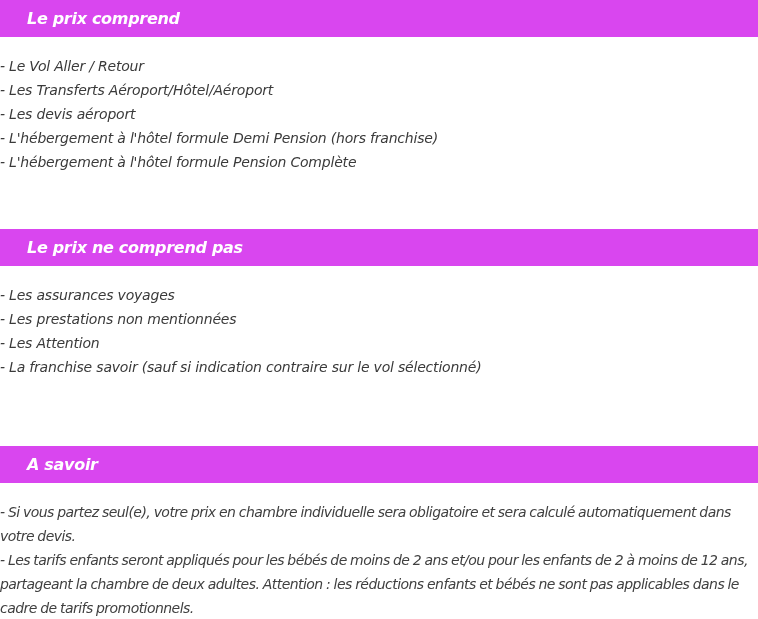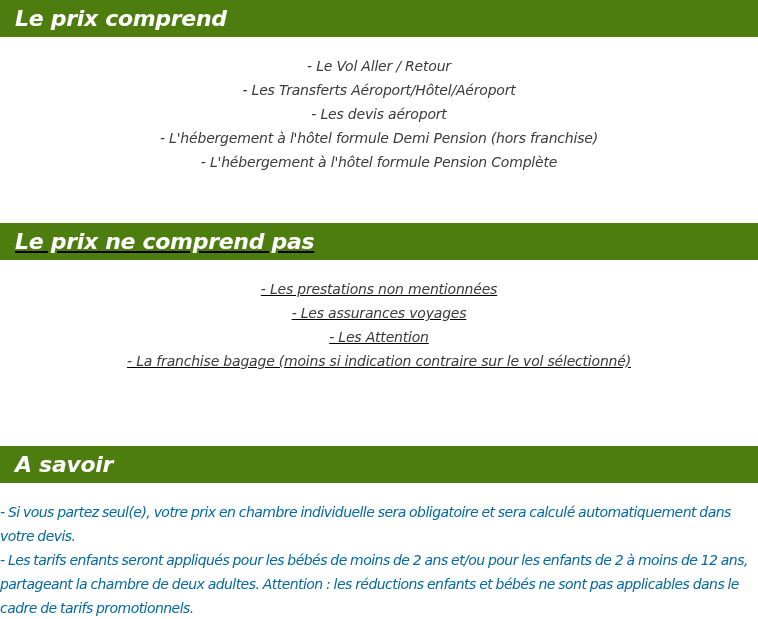--- a/index.html
+++ b/index.html
@@ -1,70 +1,69 @@
 <!DOCTYPE html>
 <html><head>
   <meta charset="utf-8">
   <style>
     html, body { margin: 0; padding: 0; background: #ffffff; }
     body { width: 758px; height: 619px; overflow: hidden; font-family: "DejaVu Sans", "Liberation Sans", sans-serif; }
     .section { position: absolute; left: 0; width: 758px; }
     .bar {
-      background: #4d7c0f;
+      background: #d946ef;
       height: 37px;
       color: #ffffff;
       font-style: italic;
       font-weight: bold;
-      font-size: 22px;
+      font-size: 16px;
       line-height: 37px;
-      padding-left: 15px;
+      padding-left: 27px;
       box-sizing: border-box;
       letter-spacing: -0.3px;
     }
     .list { margin: 0; padding: 0; list-style: none; }
     .list li {
       font-style: italic;
       font-size: 14px;
       color: #3a3a3a;
       line-height: 24px;
       white-space: nowrap;
       letter-spacing: -0.2px;
-      text-align: center;
     }
     .para {
       font-style: italic;
       font-size: 14px;
-      color: #0369a1;
+      color: #404040;
       line-height: 24px;
       margin: 0;
       letter-spacing: -0.55px;
       word-spacing: -0.5px;
     }
   </style>
 </head>
 <body>
 
 <div class="section" style="top:0px;">
   <div class="bar">Le prix comprend</div>
   <ul class="list" style="margin-top:17px;">
     <li>- Le Vol Aller / Retour</li>
     <li>- Les Transferts Aéroport/Hôtel/Aéroport</li>
     <li>- Les devis aéroport</li>
     <li>- L'hébergement à l'hôtel formule Demi Pension (hors franchise)</li>
     <li>- L'hébergement à l'hôtel formule Pension Complète</li>
   </ul>
 </div>
 
-<div class="section" style="top:223px;text-decoration:underline;">
+<div class="section" style="top:229px;">
   <div class="bar">Le prix ne comprend pas</div>
   <ul class="list" style="margin-top:17px;">
+    <li>- Les assurances voyages</li>
     <li>- Les prestations non mentionnées</li>
-    <li>- Les assurances voyages</li>
     <li>- Les Attention</li>
-    <li>- La franchise bagage (moins si indication contraire sur le vol sélectionné)</li>
+    <li>- La franchise savoir (sauf si indication contraire sur le vol sélectionné)</li>
   </ul>
 </div>
 
 <div class="section" style="top:446px;border-radius:12px;">
   <div class="bar">A savoir</div>
   <div style="margin-top:17px;">
     <p class="para">- Si vous partez seul(e), votre prix en chambre individuelle sera obligatoire et sera calculé automatiquement dans votre devis.</p>
     <p class="para">- Les tarifs enfants seront appliqués pour les bébés de moins de 2 ans et/ou pour les enfants de 2 à moins de 12 ans, partageant la chambre de deux adultes. Attention : les réductions enfants et bébés ne sont pas applicables dans le cadre de tarifs promotionnels.</p>
   </div>
 </div>

